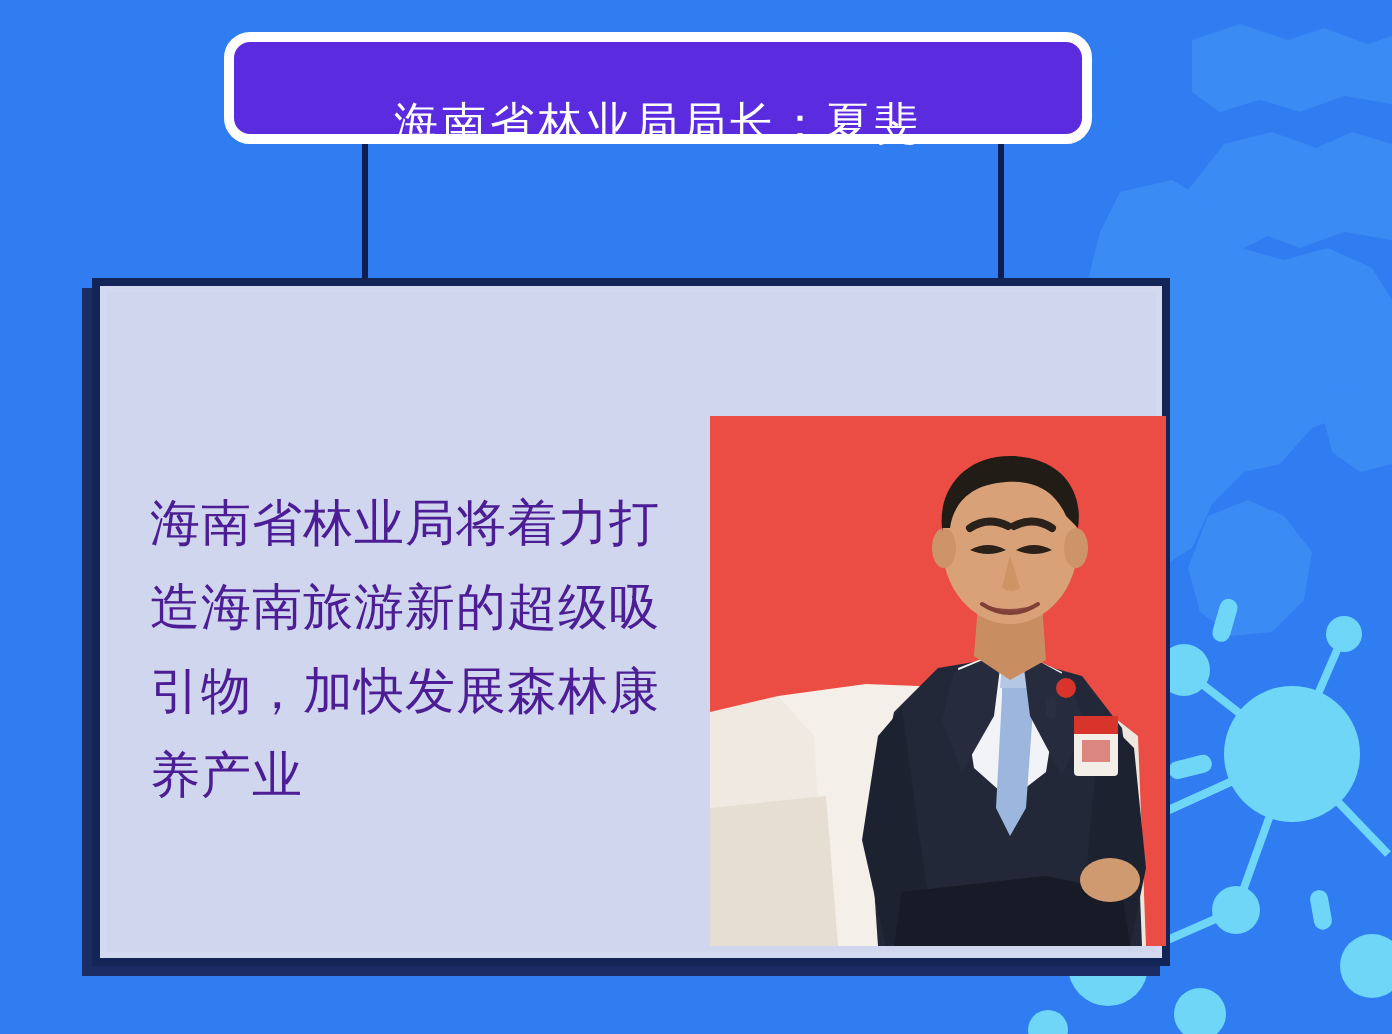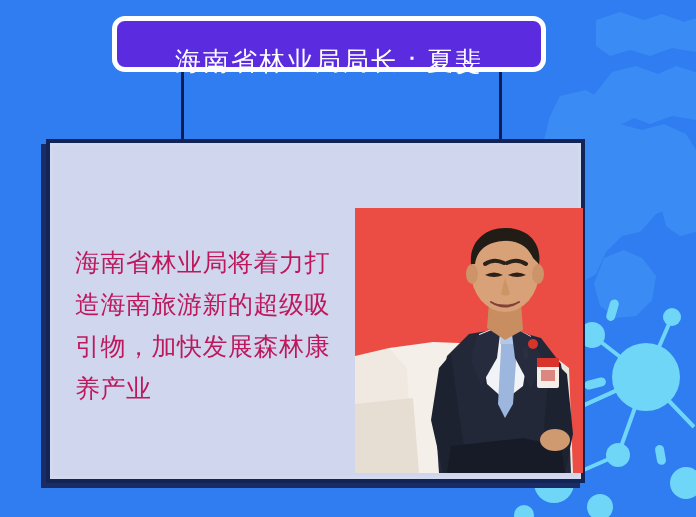--- a/index.html
+++ b/index.html
@@ -45,21 +45,21 @@
     background: #5B2BE0;
     border: 5px solid #FFFFFF;
     border-radius: 13px;
     box-sizing: border-box;
     display: flex;
     align-items: center;
     justify-content: center;
   }
   .title-text {
     color: #FFFFFF;
-    font-size: 26px;
+    font-size: 22px;
     letter-spacing: 2px;
     font-weight: 500;
     line-height: 1;
     white-space: nowrap;
     font-family: "Liberation Serif", "DejaVu Serif", serif;
     margin-top: 36px;
   }
 
   
   .pin {
@@ -112,21 +112,21 @@
     box-sizing: border-box;
     background: #CFD6EE;
   }
 
   
   .card-copy {
     position: absolute;
     left: 22px;
     top: 95px;
     width: 280px;
-    color: #be185d;
+    color: #4c1d95;
     font-size: 25px;
     line-height: 42px;
     letter-spacing: 0.5px;
     font-family: "Liberation Sans", "DejaVu Sans", sans-serif;
   }
 
   
   .photo {
     position: absolute;
     left: 302px;

